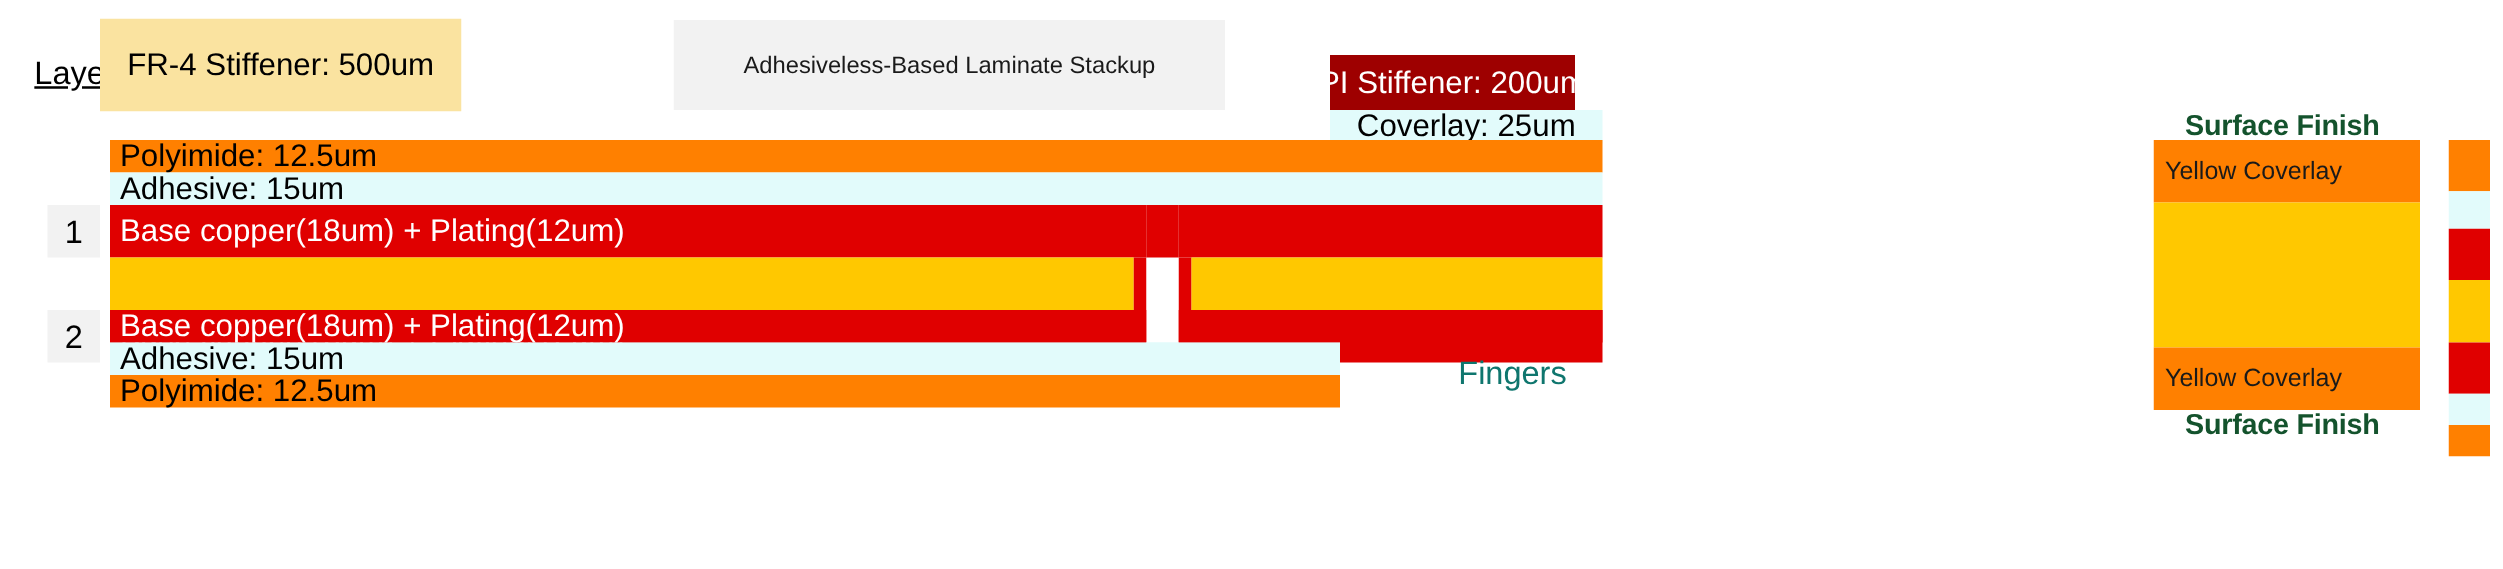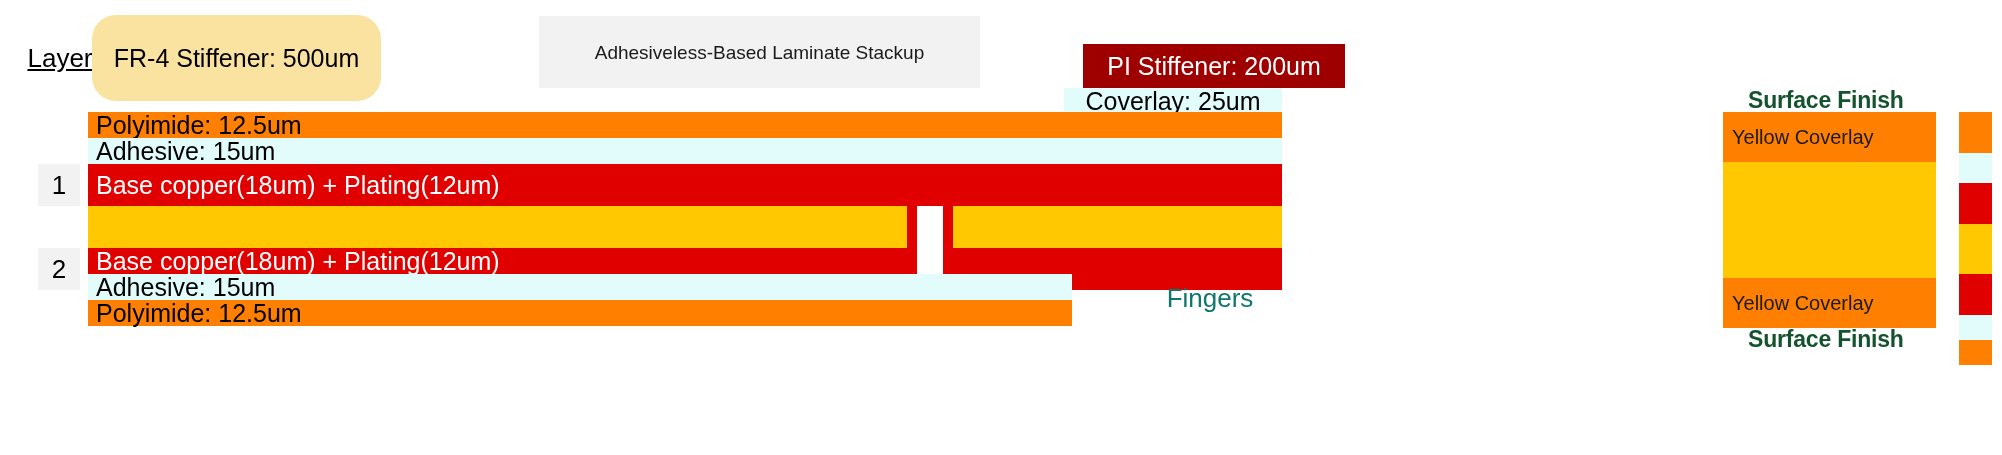--- a/index.html
+++ b/index.html
@@ -67,23 +67,23 @@
 </style>
 </head>
 <body>
 
 <div id="stage">
 
   <div class="abs band center t-layer" style="left:26px; top:40px; width:68px; height:36px;">Layer</div>
 
   <div class="abs band center t-title" style="left:539px; top:16px; width:441px; height:72px; background:#f2f2f2;">Adhesiveless-Based Laminate Stackup</div>
 
-  <div class="abs band center t-dark" style="left:92px; top:15px; width:289px; height:86px; background:#fae3a0;border-radius:24px;">FR-4 Stiffener: 500um</div>
+  <div class="abs band center t-dark" style="left:80px; top:15px; width:289px; height:74px; background:#fae3a0;">FR-4 Stiffener: 500um</div>
 
-  <div class="abs band center t-white" style="left:1064px; top:44px; width:262px; height:44px; background:#9e0000;margin-left:19px;">PI Stiffener: 200um</div>
+  <div class="abs band center t-white" style="left:1064px; top:44px; width:196px; height:44px; background:#9e0000;">PI Stiffener: 200um</div>
 
 
   <div class="abs band center t-dark" style="left:1064px; top:88px; width:218px; height:27px; background:#e2fbfb;">Coverlay: 25um</div>
 
   <div class="abs band left t-dark" style="left:88px; top:112px; width:1194px; height:26px; background:#ff8000;">Polyimide: 12.5um</div>
 
   <div class="abs band left t-dark" style="left:88px; top:138px; width:1194px; height:26px; background:#e2fbfb;">Adhesive: 15um</div>
 
   <div class="abs" style="left:88px; top:164px; width:829px; height:42px; background:#e00000;"></div>
   <div class="abs band left t-white" style="left:88px; top:164px; width:829px; height:42px;">Base copper(18um) + Plating(12um)</div>

